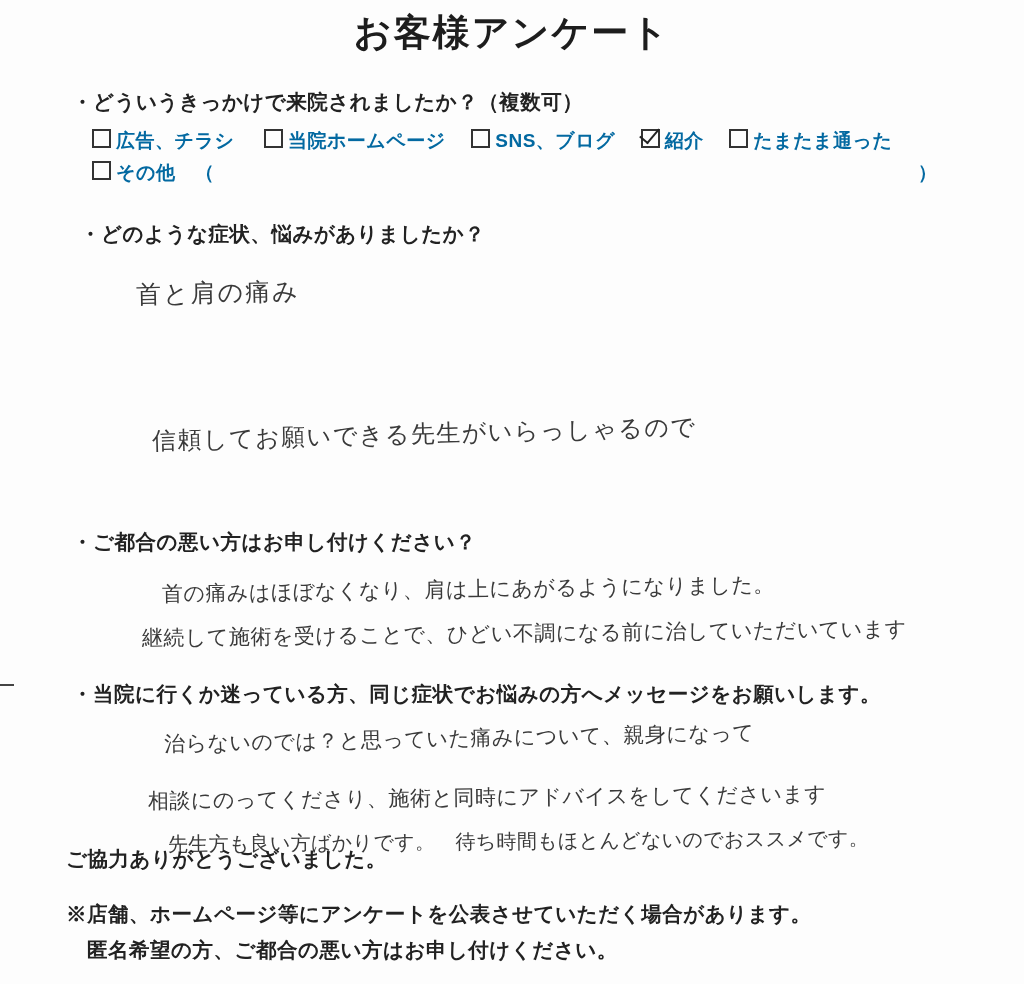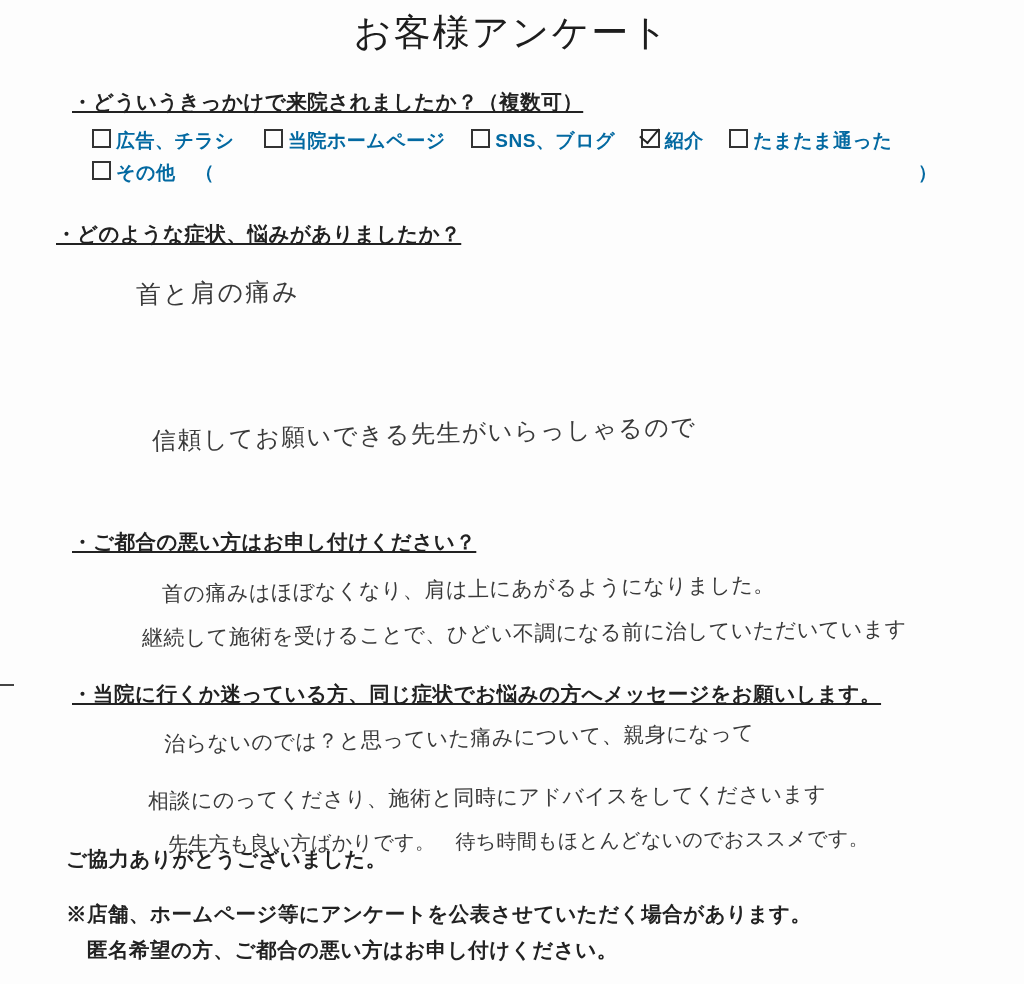--- a/index.html
+++ b/index.html
@@ -21,33 +21,32 @@
     background: #fdfdfd;
   }
   
   .title {
     position: absolute;
     top: 8px;
     left: 0;
     width: 1024px;
     text-align: center;
     font-size: 37px;
-    font-weight: normal;
+    font-weight: bold;
     letter-spacing: 2px;
     color: #1d1d1d;
   }
   
   .q {
     position: absolute;
     font-size: 20.5px;
     font-weight: bold;
     color: #222;
     letter-spacing: 0.5px;
     white-space: nowrap;
-    text-decoration: underline;
   }
   .q-sub {
     position: absolute;
     font-size: 19px;
     font-weight: bold;
     color: #0369a1;
     letter-spacing: 0.5px;
     white-space: nowrap;
   }
   .opt {
@@ -123,21 +122,21 @@
     <span class="opt"><span class="box checked"></span><span>紹介</span></span>
     <span style="display:inline-block;width:14px;"></span>
     <span class="opt"><span class="box"></span><span>たまたま通った</span></span>
   </div>
 
   <div class="q-sub" style="top:160px; left:92px;">
     <span class="opt"><span class="box"></span><span>その他　（</span></span>
   </div>
   <div class="q-sub" style="top:160px; left:918px;">）</div>
 
-  <div class="q" style="top:220px; left:56px;text-align:center;">・どのような症状、悩みがありましたか？</div>
+  <div class="q" style="top:220px; left:80px;text-align:center;">・どのような症状、悩みがありましたか？</div>
   <div class="hw hw-1" style="top:278px; left:136px; transform: rotate(-1.2deg);">首と肩の痛み</div>
 
   <div class="hw hw-2" style="top:425px; left:152px; transform: rotate(-1.5deg);">信頼してお願いできる先生がいらっしゃるので</div>
 
   <div class="q" style="top:528px; left:72px;">・ご都合の悪い方はお申し付けください？</div>
   <div class="hw hw-3" style="top:580px; left:162px; transform: rotate(-0.9deg);">首の痛みはほぼなくなり、肩は上にあがるようになりました。</div>
   <div class="hw hw-3" style="top:624px; left:142px; transform: rotate(-0.7deg);">継続して施術を受けることで、ひどい不調になる前に治していただいています</div>
 
   <span class="tick-left"></span>
 

